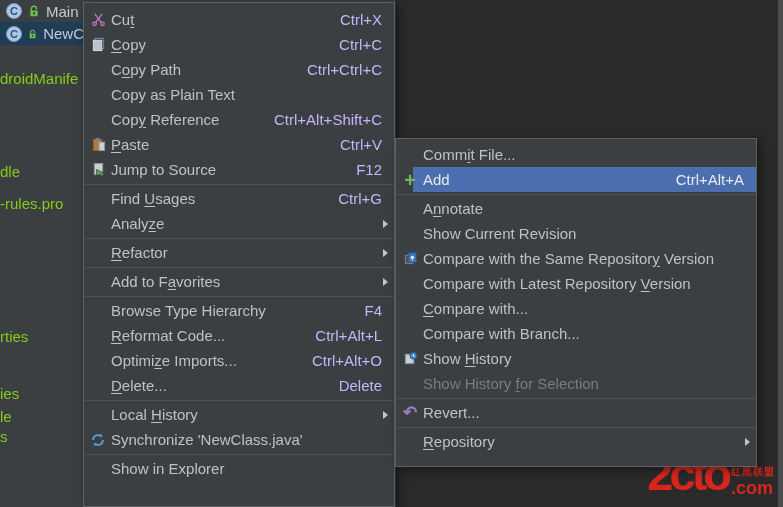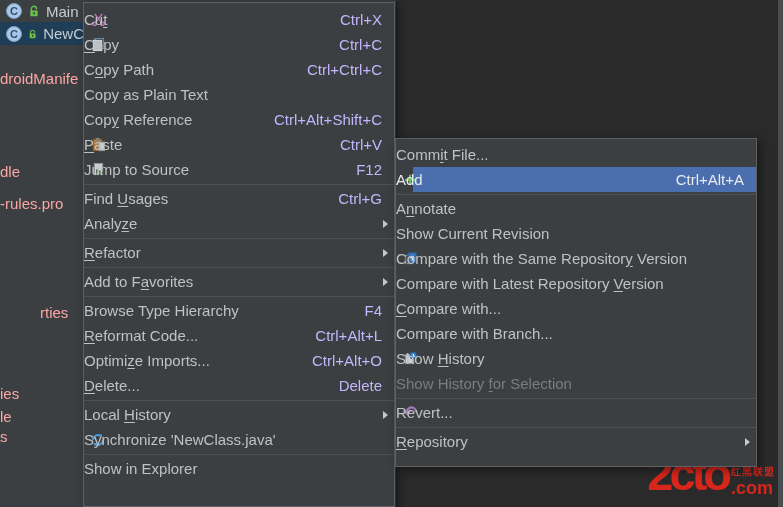--- a/index.html
+++ b/index.html
@@ -10,29 +10,29 @@
     -webkit-font-smoothing:antialiased;
   }
   
   .editor{position:absolute;left:396px;top:0;right:0;bottom:0;background:#2A2A2A;border-left:1px solid #232323;}
   .scrollstrip{position:absolute;right:0;top:0;width:5px;height:100%;background:#4A4D4F;z-index:5;}
   .trow{position:absolute;left:0;width:84px;height:22px;display:flex;align-items:center;
         padding-left:6px;gap:5px;color:#C2CBD3;font-size:15px;overflow:hidden;box-sizing:border-box;z-index:1;white-space:nowrap;}
   .trow.sel{background:#1F3D56;height:23px;}
   .cls{width:16px;height:16px;min-width:16px;border-radius:50%;background:#A9C7E8;border:1px solid #7FA0C0;
        color:#33506D;font-weight:bold;font-size:11px;display:inline-flex;align-items:center;justify-content:center;box-sizing:border-box;}
-  .frag{position:absolute;left:0;color:#fca5a5;font-size:15px;white-space:nowrap;z-index:1;}
+  .frag{position:absolute;left:0;color:#84cc16;font-size:15px;white-space:nowrap;z-index:1;}
   
   .menu{position:absolute;background:#3C3F41;border:1px solid #5E6163;box-shadow:3px 3px 9px rgba(0,0,0,.45);box-sizing:border-box;}
   #ctx{left:83px;top:2px;width:312px;height:505px;padding-top:4px;overflow:hidden;z-index:10;}
   #sub{left:395px;top:138px;width:362px;padding:3px 0 12px 0;z-index:20;}
   .mi{height:25px;display:flex;align-items:center;position:relative;padding:0 12px 0 0;
       color:#BFC1C3;font-size:15px;white-space:nowrap;}
   .mi .ico{position:absolute;left:4px;top:0;width:20px;height:25px;display:flex;align-items:center;justify-content:center;z-index:1;}
-  .mi .lbl{flex:1;overflow:hidden;z-index:1;position:relative;}
+  .mi .lbl{margin-left:27px;flex:1;overflow:hidden;z-index:1;position:relative;}
   .mi .sc{color:#c4b5fd;z-index:1;position:relative;}
   .mi .arr{width:0;height:0;border-left:5px solid #C5C7C9;border-top:4px solid transparent;border-bottom:4px solid transparent;margin-right:-6px;}
   .mi.hl{background:#4B6EAF;}
   .mi.hl .lbl,.mi.hl .sc{color:#E8EAEC;}
   .mi.hl .arr{border-left-color:#E8EAEC;}
   .mi.hlp .hlbg{position:absolute;left:17px;right:0;top:0;bottom:0;background:#4B6EAF;}
   .mi.hlp .lbl,.mi.hlp .sc{color:#E8EAEC;}
   .mi.disabled .lbl{color:#787D81;}
   .sep{height:1px;background:#515155;margin:1.5px 0;}
   u{text-underline-offset:2px;}
@@ -65,21 +65,21 @@
   <svg width="14" height="14" viewBox="0 0 16 16">
     <path d="M5 8 V5.5 a2.9 2.9 0 0 1 5.8 0 V6.2" stroke="#6ABF4B" stroke-width="1.6" fill="none"></path>
     <rect x="3.8" y="7.4" width="8.4" height="6.6" rx="1" fill="#6ABF4B"></rect>
     <rect x="7.3" y="9.3" width="1.5" height="2.6" fill="#2B2B2B"></rect>
   </svg>
   <span>NewC</span>
 </div>
 <div class="frag" style="top:70px;">droidManife</div>
 <div class="frag" style="top:163px;">dle</div>
 <div class="frag" style="top:195px;">-rules.pro</div>
-<div class="frag" style="top:304px;padding-left:40px;">rties</div>
+<div class="frag" style="top:328px;">rties</div>
 <div class="frag" style="top:385px;">ies</div>
 <div class="frag" style="top:408px;">le</div>
 <div class="frag" style="top:428px;">s</div>
 
 <div id="ctx" class="menu">
 
   <div class="mi">
     <span class="ico">
       <svg width="15" height="15" viewBox="0 0 16 16">
           <g stroke="#C978BE" stroke-width="1.4" fill="none">

